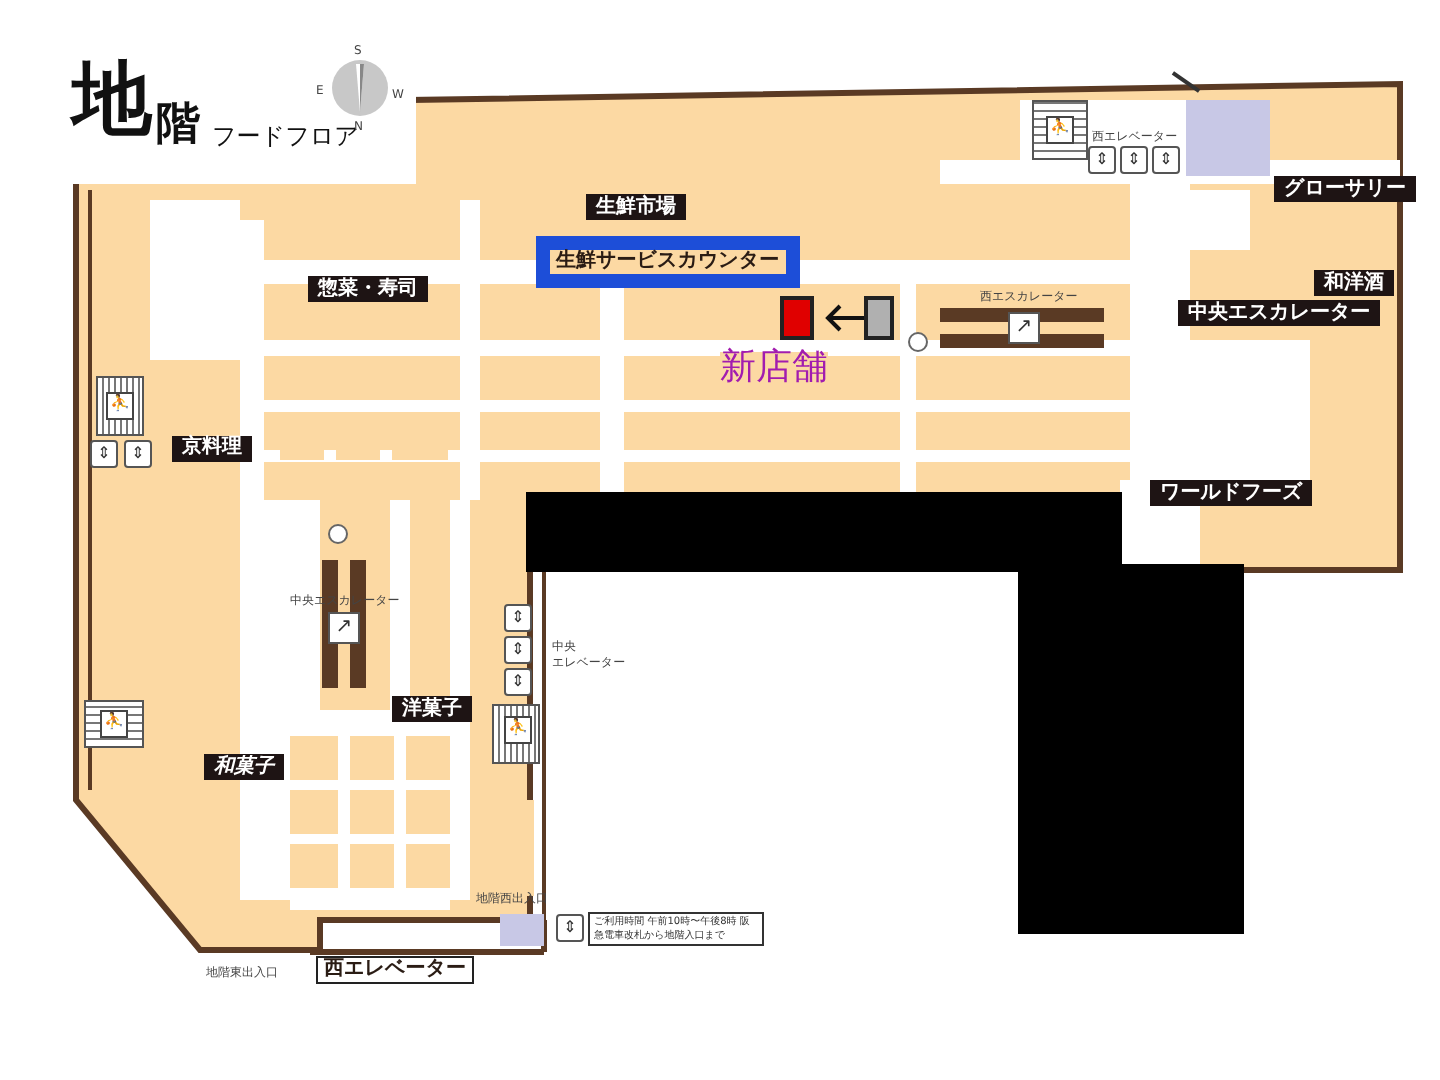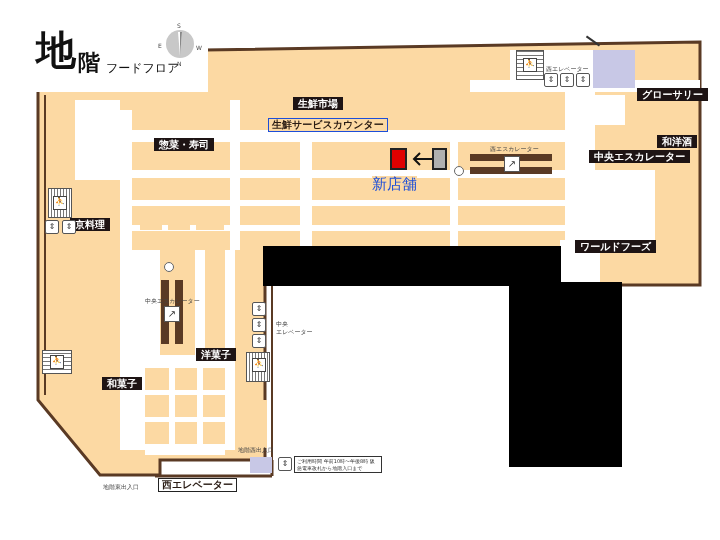--- a/index.html
+++ b/index.html
@@ -1,21 +1,21 @@
 <!DOCTYPE html>
 <html><head>
 <meta charset="utf-8">
 <style>
   html,body{margin:0;padding:0;background:#ffffff;}
   body{width:720px;height:540px;position:relative;overflow:hidden;font-family:"DejaVu Sans",sans-serif;}
   .abs{position:absolute;}
   .floor-outline{position:absolute;left:0;top:0;width:720px;height:540px;}
   .blk{position:absolute;background:#fcd9a3;}
   .label-dark{position:absolute;background:#1e1414;color:#ffffff;font-weight:bold;font-size:10px;line-height:13px;padding:0 5px;white-space:nowrap;font-family:"DejaVu Sans",sans-serif;}
-  .label-outline{position:absolute;background:#fcd9a3;color:#2a1c14;border:1px solid #1d4ed8;font-weight:bold;font-size:10px;line-height:12px;padding:0 3px;white-space:nowrap;}
+  .label-outline{position:absolute;background:#fcd9a3;color:#2a1c14;border:7px solid #1d4ed8;font-weight:bold;font-size:10px;line-height:12px;padding:0 3px;white-space:nowrap;}
   .small-txt{position:absolute;font-size:6px;color:#444;white-space:nowrap;line-height:8px;}
   .elev{position:absolute;width:14px;height:14px;background:#fff;border:1px solid #555;border-radius:2px;box-sizing:border-box;font-size:8px;line-height:12px;text-align:center;color:#333;}
   .stairs{position:absolute;background:repeating-linear-gradient(90deg,#fff 0 2px,#777 2px 3px);border:1px solid #555;box-sizing:border-box;}
   .stairs-h{position:absolute;background:repeating-linear-gradient(0deg,#fff 0 3px,#777 3px 4px);border:1px solid #555;box-sizing:border-box;}
   .stairs-icon{position:absolute;background:#fff;border:1px solid #444;font-size:8px;line-height:10px;text-align:center;color:#222;}
   .esc-bar{position:absolute;background:#5a3a24;}
   .esc-icon{position:absolute;width:16px;height:16px;background:#fff;border:1px solid #555;box-sizing:border-box;font-size:10px;line-height:14px;text-align:center;color:#333;}
   .black-mask{position:absolute;background:#000;}
   .title-big{position:absolute;font-weight:bold;font-size:40px;line-height:40px;color:#111;font-family:"DejaVu Sans",sans-serif;letter-spacing:-2px;}
   .title-mid{position:absolute;font-weight:bold;font-size:22px;line-height:22px;color:#111;}
@@ -93,23 +93,23 @@
     </svg>
 </div>
 <div class="small-txt" style="left:177px;top:22px;">S</div>
 <div class="small-txt" style="left:158px;top:42px;">E</div>
 <div class="small-txt" style="left:196px;top:44px;">W</div>
 <div class="small-txt" style="left:177px;top:60px;">N</div>
 
 <div class="label-dark" style="left:293px;top:97px;">生鮮市場</div>
 <div class="label-outline" style="left:268px;top:118px;">生鮮サービスカウンター</div>
 <div class="label-dark" style="left:154px;top:138px;">惣菜・寿司</div>
-<div class="label-dark" style="left:70px;top:218px;">京料理</div>
+<div class="label-dark" style="left:86px;top:218px;font-family:Liberation Mono, monospace;">京料理</div>
 <div class="label-dark" style="left:196px;top:348px;">洋菓子</div>
-<div class="label-dark" style="left:102px;top:377px;">和菓子</div>
+<div class="label-dark" style="left:102px;top:377px;font-style:italic;">和菓子</div>
 <div class="label-dark" style="left:637px;top:88px;">グローサリー</div>
 <div class="label-dark" style="left:657px;top:135px;">和洋酒</div>
 <div class="label-dark" style="left:589px;top:150px;">中央エスカレーター</div>
 <div class="label-dark" style="left:575px;top:240px;">ワールドフーズ</div>
 
 <div class="stairs-h" style="left:516px;top:50px;width:28px;height:30px;"></div>
 <div class="stairs-icon" style="left:523px;top:58px;width:12px;height:12px;">⛹</div>
 <div class="small-txt" style="left:546px;top:65px;">西エレベーター</div>
 <div class="elev" style="left:544px;top:73px;">⇕</div>
 <div class="elev" style="left:560px;top:73px;">⇕</div>
@@ -124,21 +124,21 @@
 <div class="abs" style="left:454px;top:166px;width:8px;height:8px;border:1px solid #666;border-radius:50%;background:#fff;"></div>
 
 <div class="abs" style="left:390px;top:148px;width:17px;height:22px;background:#e00000;border:2px solid #222;box-sizing:border-box;"></div>
 <div class="abs" style="left:432px;top:148px;width:15px;height:22px;background:#b0b0b0;border:2px solid #222;box-sizing:border-box;"></div>
 <div class="abs" style="left:410px;top:148px;width:22px;height:22px;">
   <svg width="22" height="22" viewBox="0 0 22 22">
       <line x1="4" y1="11" x2="22" y2="11" stroke="#111" stroke-width="2"></line>
       <polyline points="10,5 4,11 10,17" fill="none" stroke="#111" stroke-width="2"></polyline>
     </svg>
 </div>
-<div class="abs" style="left:372px;top:176px;font-family:'DejaVu Serif',serif;font-size:15px;line-height:16px;color:#1d4ed8;background:#fcd9a3;">新店舗</div>
+<div class="abs" style="left:360px;top:176px;font-family:'DejaVu Serif',serif;font-size:18px;line-height:16px;color:#a21caf;background:#fcd9a3;">新店舗</div>
 
 <div class="stairs" style="left:48px;top:188px;width:24px;height:30px;"></div>
 <div class="stairs-icon" style="left:53px;top:196px;width:12px;height:12px;">⛹</div>
 <div class="elev" style="left:45px;top:220px;">⇕</div>
 <div class="elev" style="left:62px;top:220px;">⇕</div>
 
 <div class="stairs-h" style="left:42px;top:350px;width:30px;height:24px;"></div>
 <div class="stairs-icon" style="left:50px;top:355px;width:12px;height:12px;">⛹</div>
 
 <div class="abs" style="left:164px;top:262px;width:8px;height:8px;border:1px solid #666;border-radius:50%;background:#fff;"></div>

